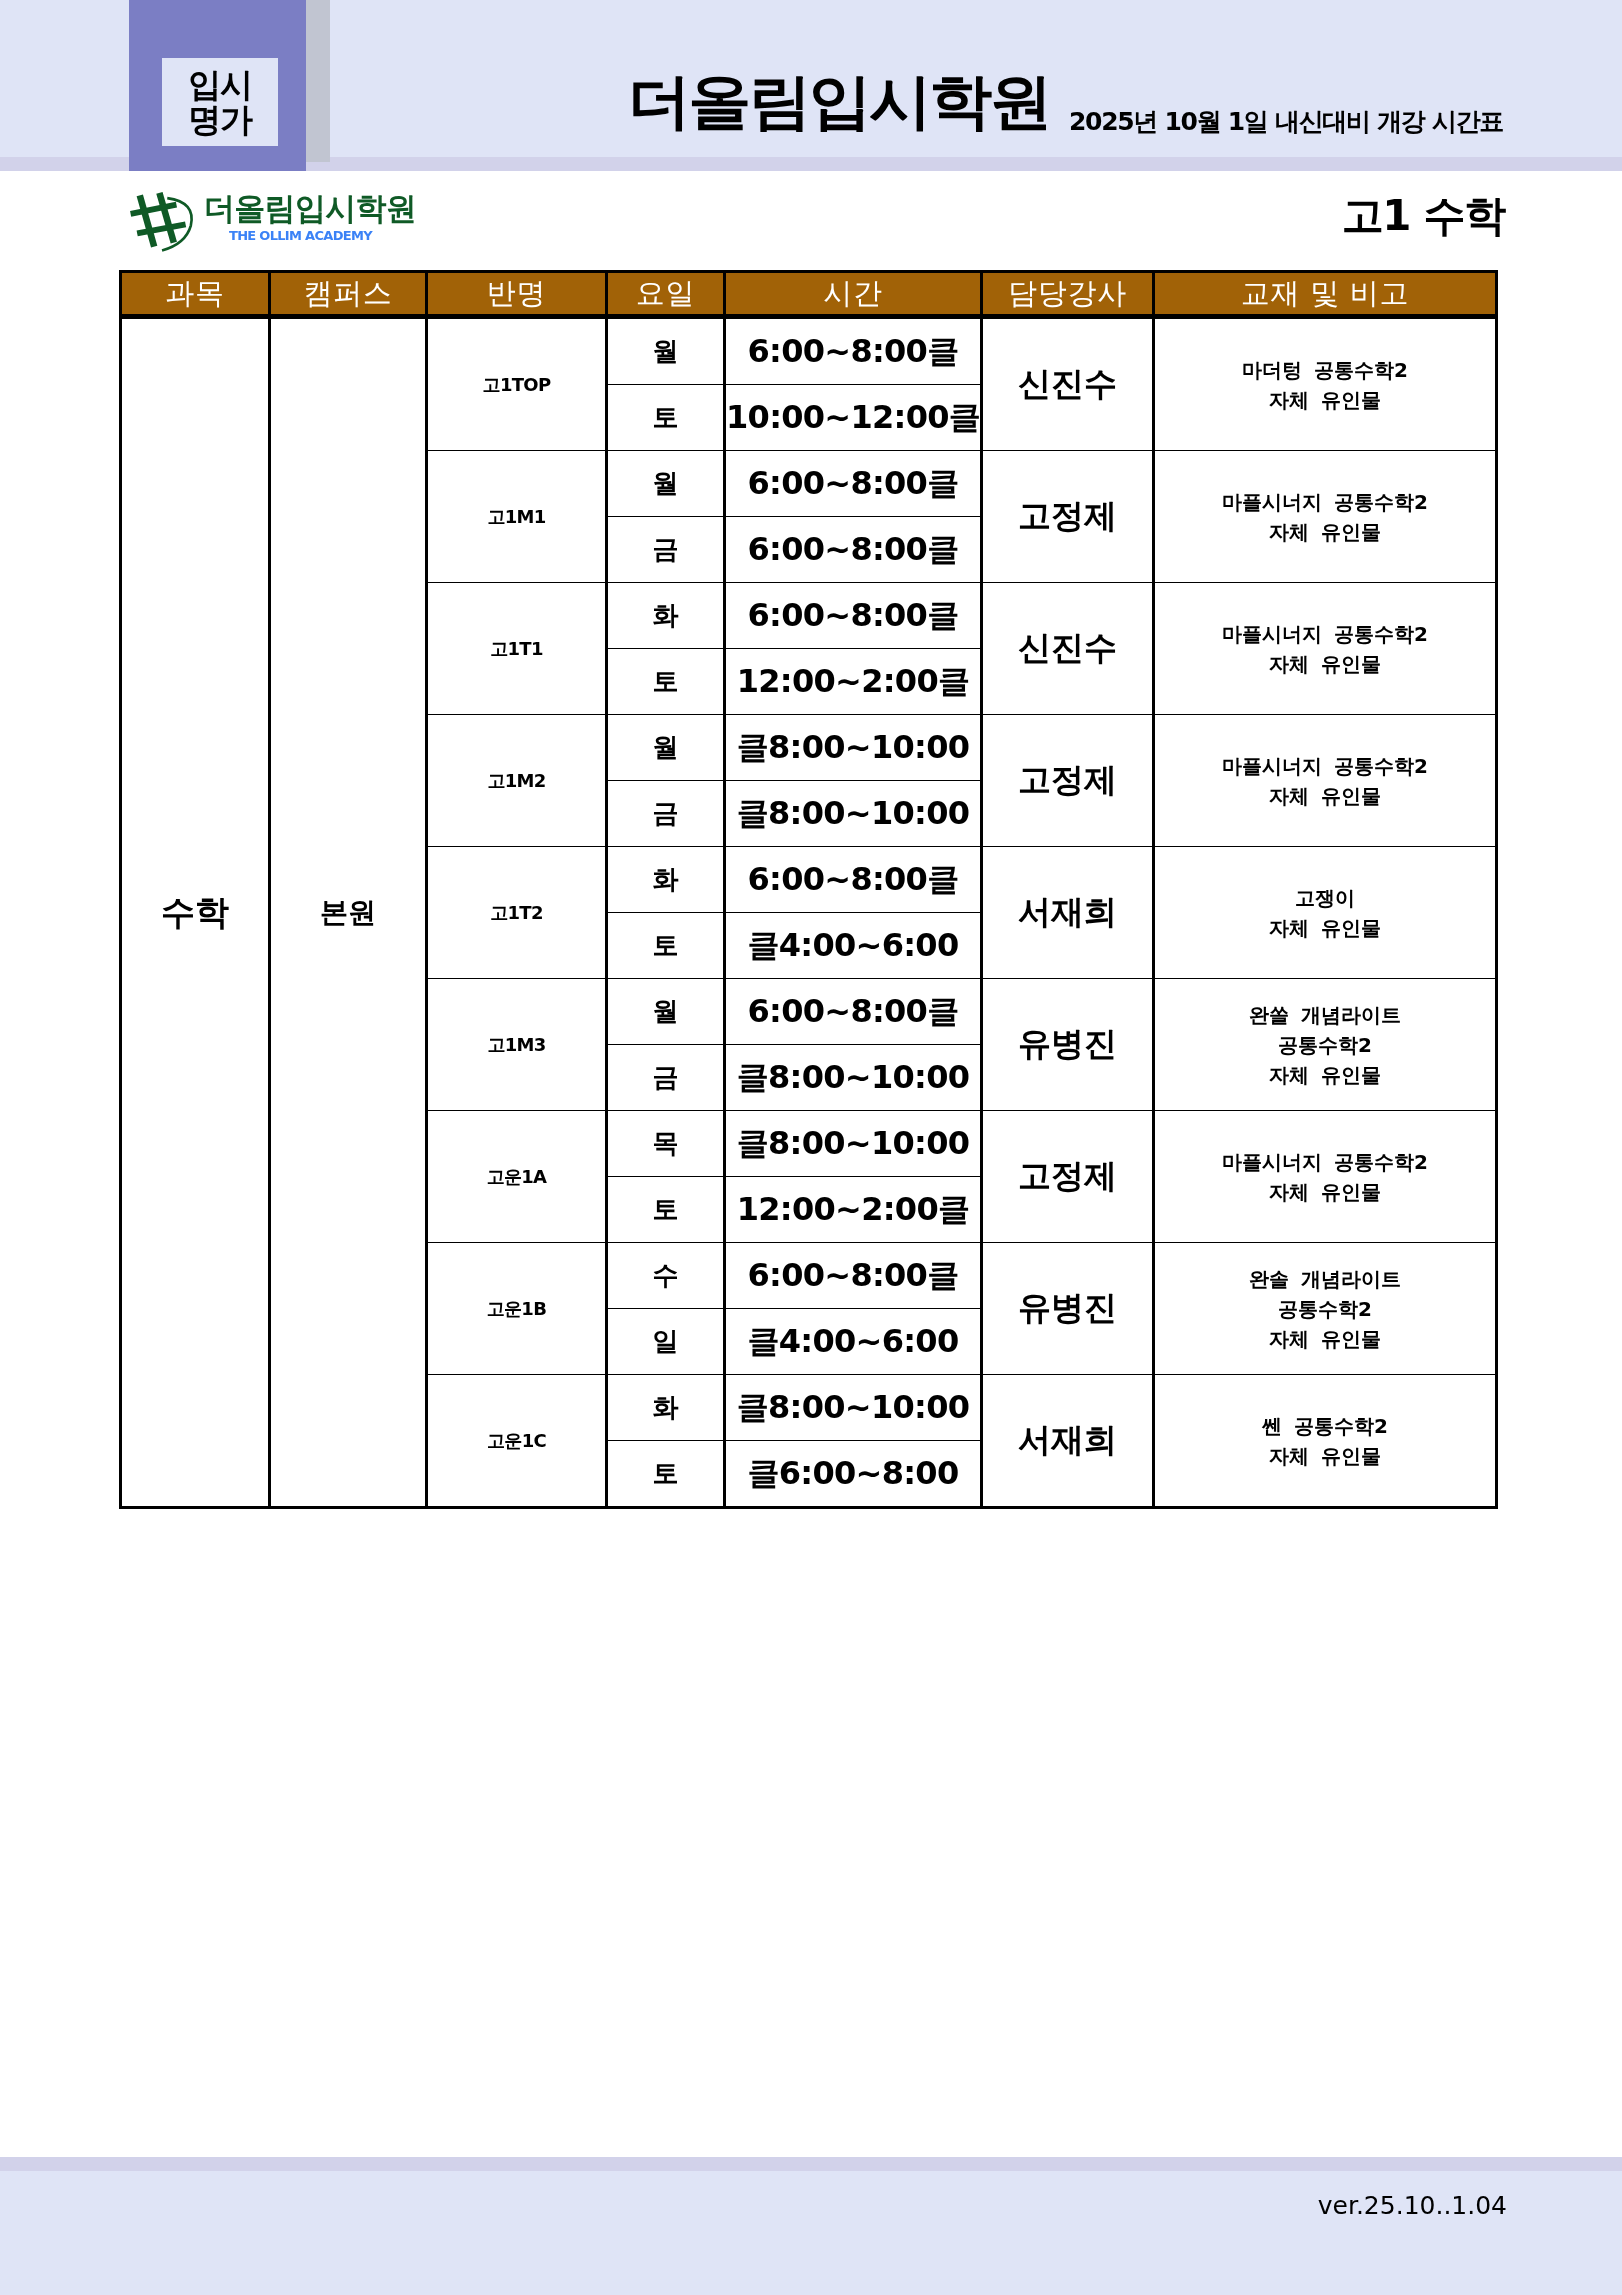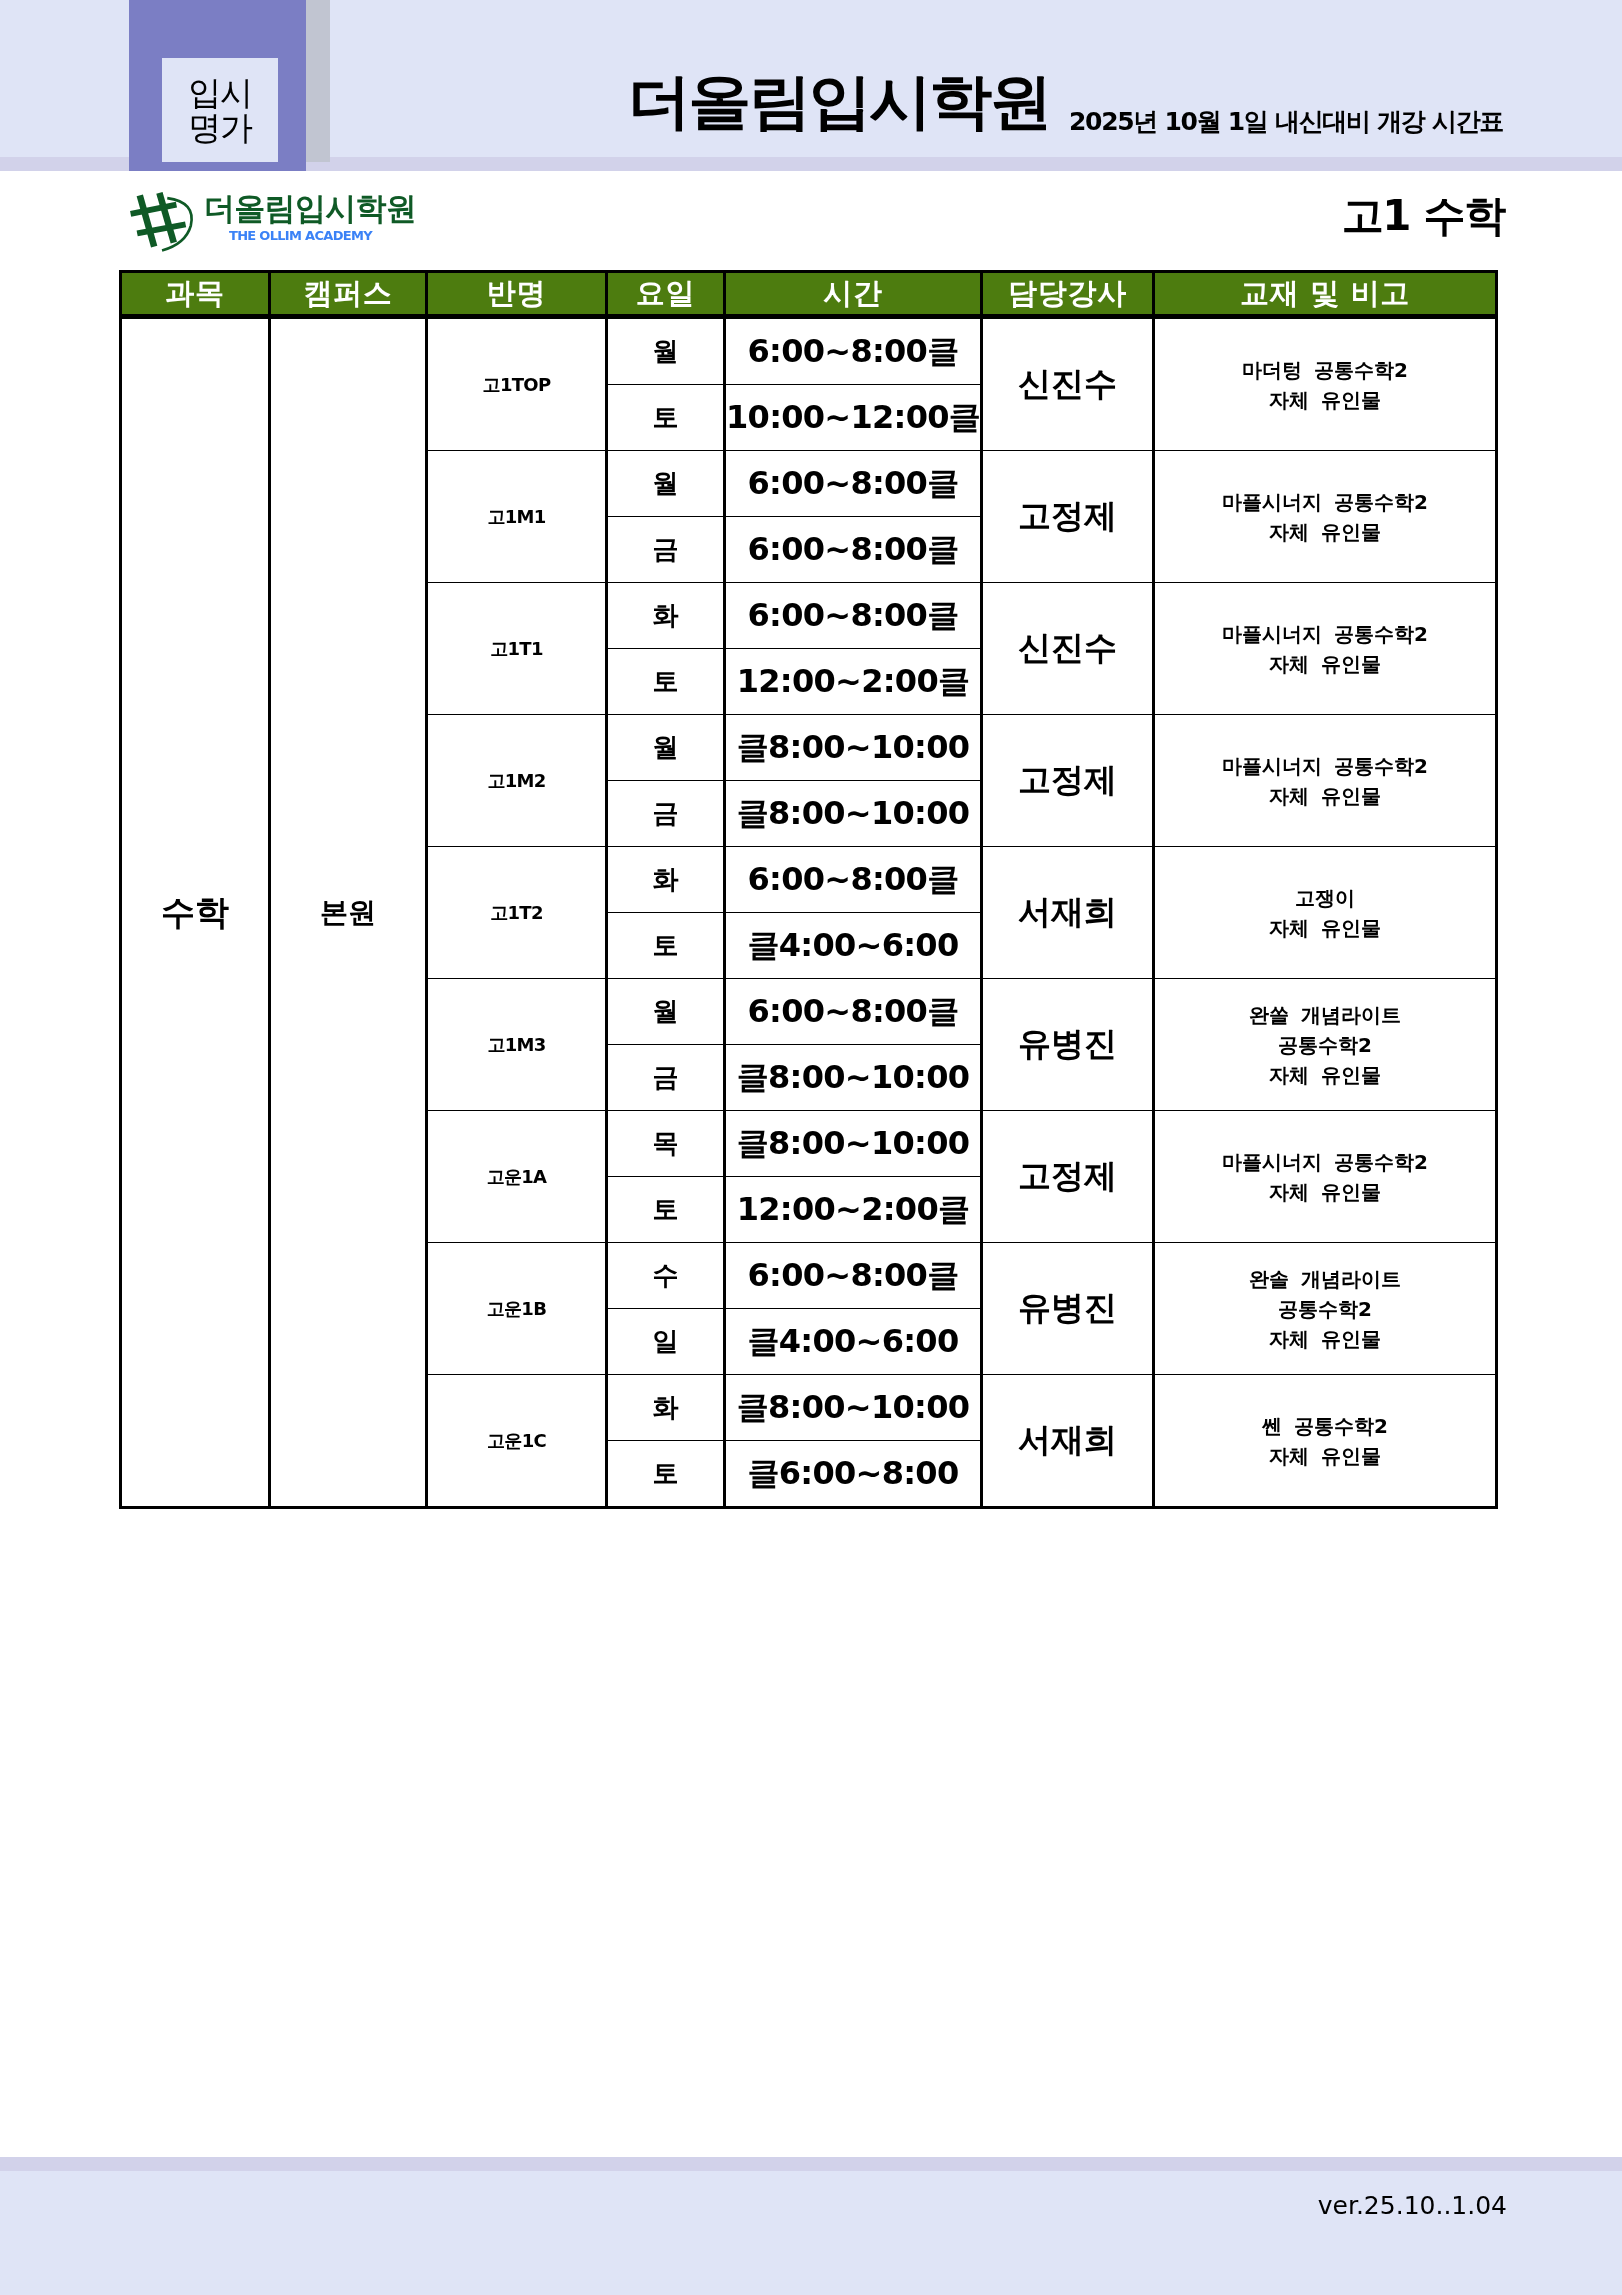--- a/index.html
+++ b/index.html
@@ -7,23 +7,23 @@
     width:1623px; height:2295px; position:relative; overflow:hidden;
     background:#ffffff;
     font-family:"DejaVu Sans", "Liberation Sans", sans-serif;
     color:#000;
   }
   .hdr-band { position:absolute; left:0; top:0; width:1623px; height:157px; background:#dfe4f6; }
   .hdr-stripe { position:absolute; left:0; top:157px; width:1623px; height:14.4px; background:#d2d2ea; }
   .hdr-shadow { position:absolute; left:306px; top:0; width:24px; height:162px; background:#c1c5d1; }
   .hdr-tab { position:absolute; left:129px; top:0; width:177px; height:171px; background:#7b7ec4; }
   .hdr-badge {
-    position:absolute; left:162px; top:58px; width:116px; height:104px; background:#dfe4f6;
+    position:absolute; left:162px; top:58px; width:116px; height:88px; background:#dfe4f6;
     display:flex; flex-direction:column; align-items:center; justify-content:center;
-    font-weight:normal; font-size:33px; line-height:35px; letter-spacing:-1.3px;
+    font-weight:bold; font-size:33px; line-height:35px; letter-spacing:-1.3px;
   }
   .hdr-title {
     position:absolute; left:628px; top:65px; width:406px; height:72px;
     font-weight:bold; font-size:60px; line-height:72px; letter-spacing:-2.6px; white-space:nowrap;
     transform:scaleX(1.05); transform-origin:left center;
   }
   .hdr-sub {
     position:absolute; left:1060px; top:105px; width:452px; height:33px;
     font-weight:bold; font-size:25px; line-height:33px; letter-spacing:-1.3px; white-space:nowrap;
     text-align:center;
@@ -42,21 +42,21 @@
     position:absolute; right:118px; top:190px; height:52px;
     font-weight:bold; font-size:42px; line-height:52px; letter-spacing:-1.3px; white-space:nowrap;
   }
 
   table.sched {
     position:absolute; left:119px; top:270px; width:1375px;
     border-collapse:collapse; table-layout:fixed;
     border:3.9px solid #000;
   }
   table.sched th {
-    background:#4d7c0f; color:#fff; font-weight:bold; font-size:29px;
+    background:#a16207; color:#fff; font-weight:normal; font-size:29px;
     height:41px; padding:0; border:3.9px solid #000; border-bottom-width:5.2px;
     letter-spacing:0.7px;
     margin-left:10px;
   }
   table.sched td {
     border-left:3.9px solid #000; border-right:3.9px solid #000;
     border-top:1.3px solid #000; border-bottom:1.3px solid #000;
     text-align:center; vertical-align:middle; padding:0;
     height:65px; font-weight:bold; white-space:nowrap;
   }

